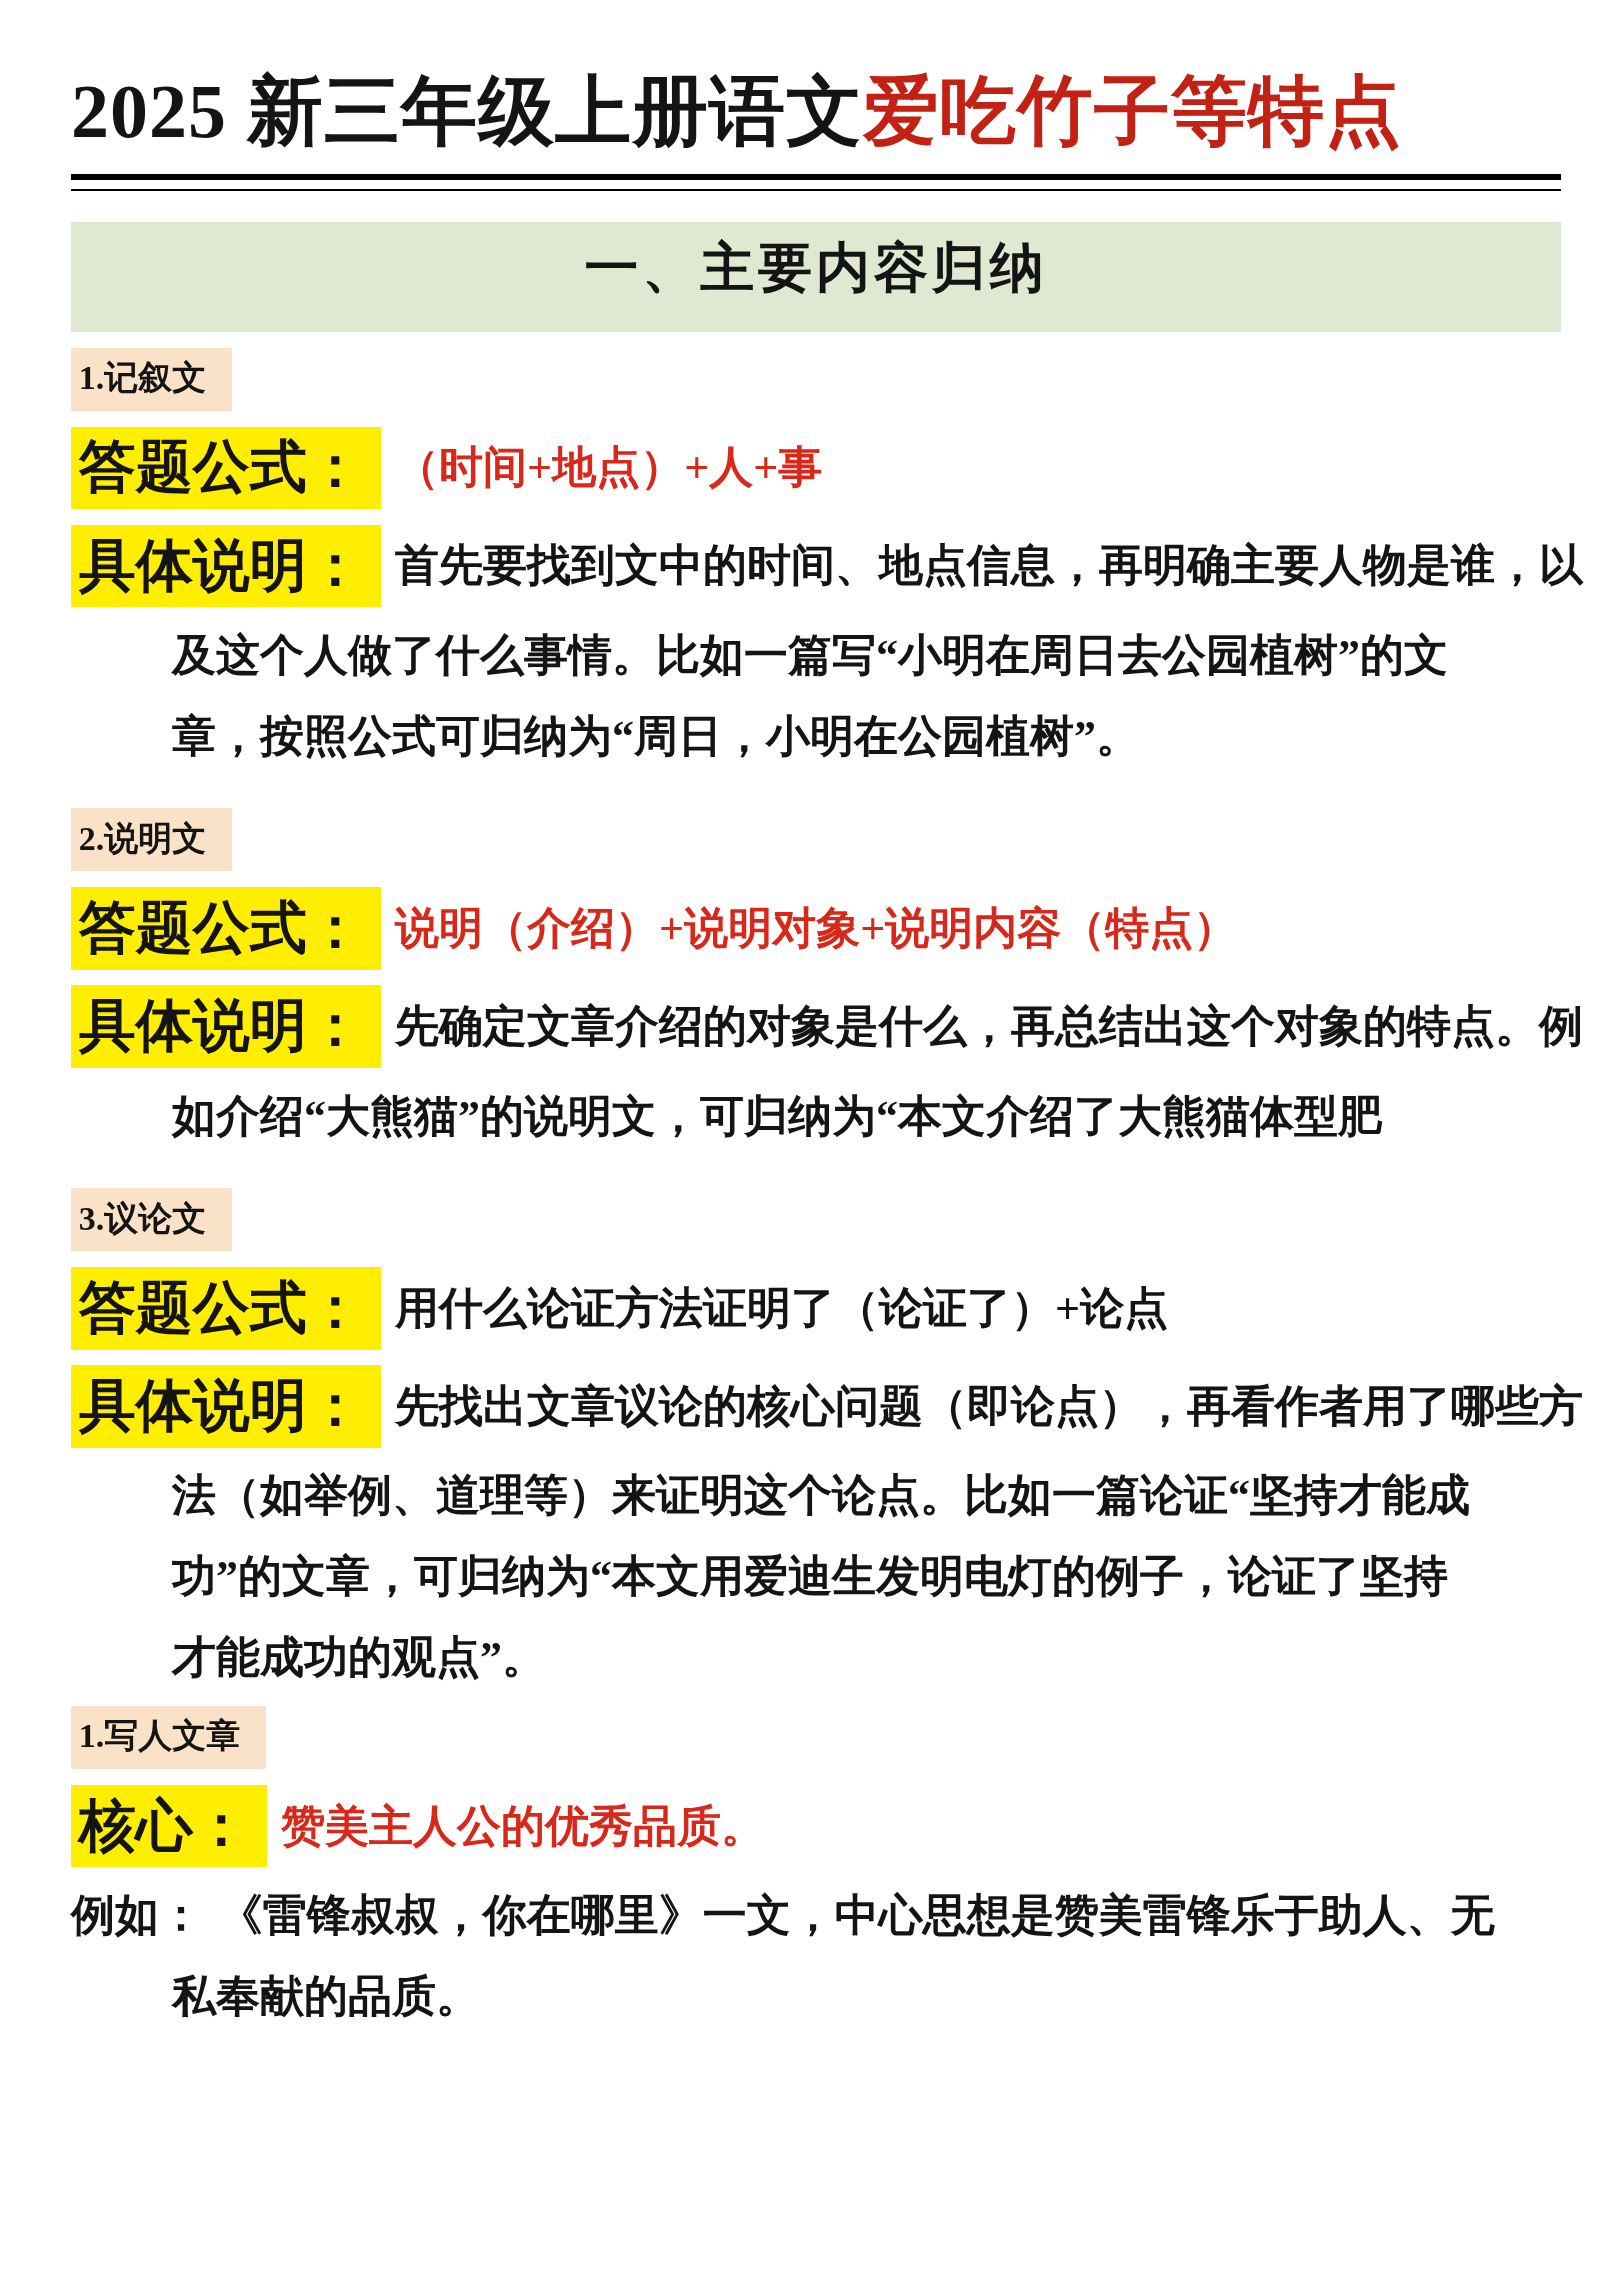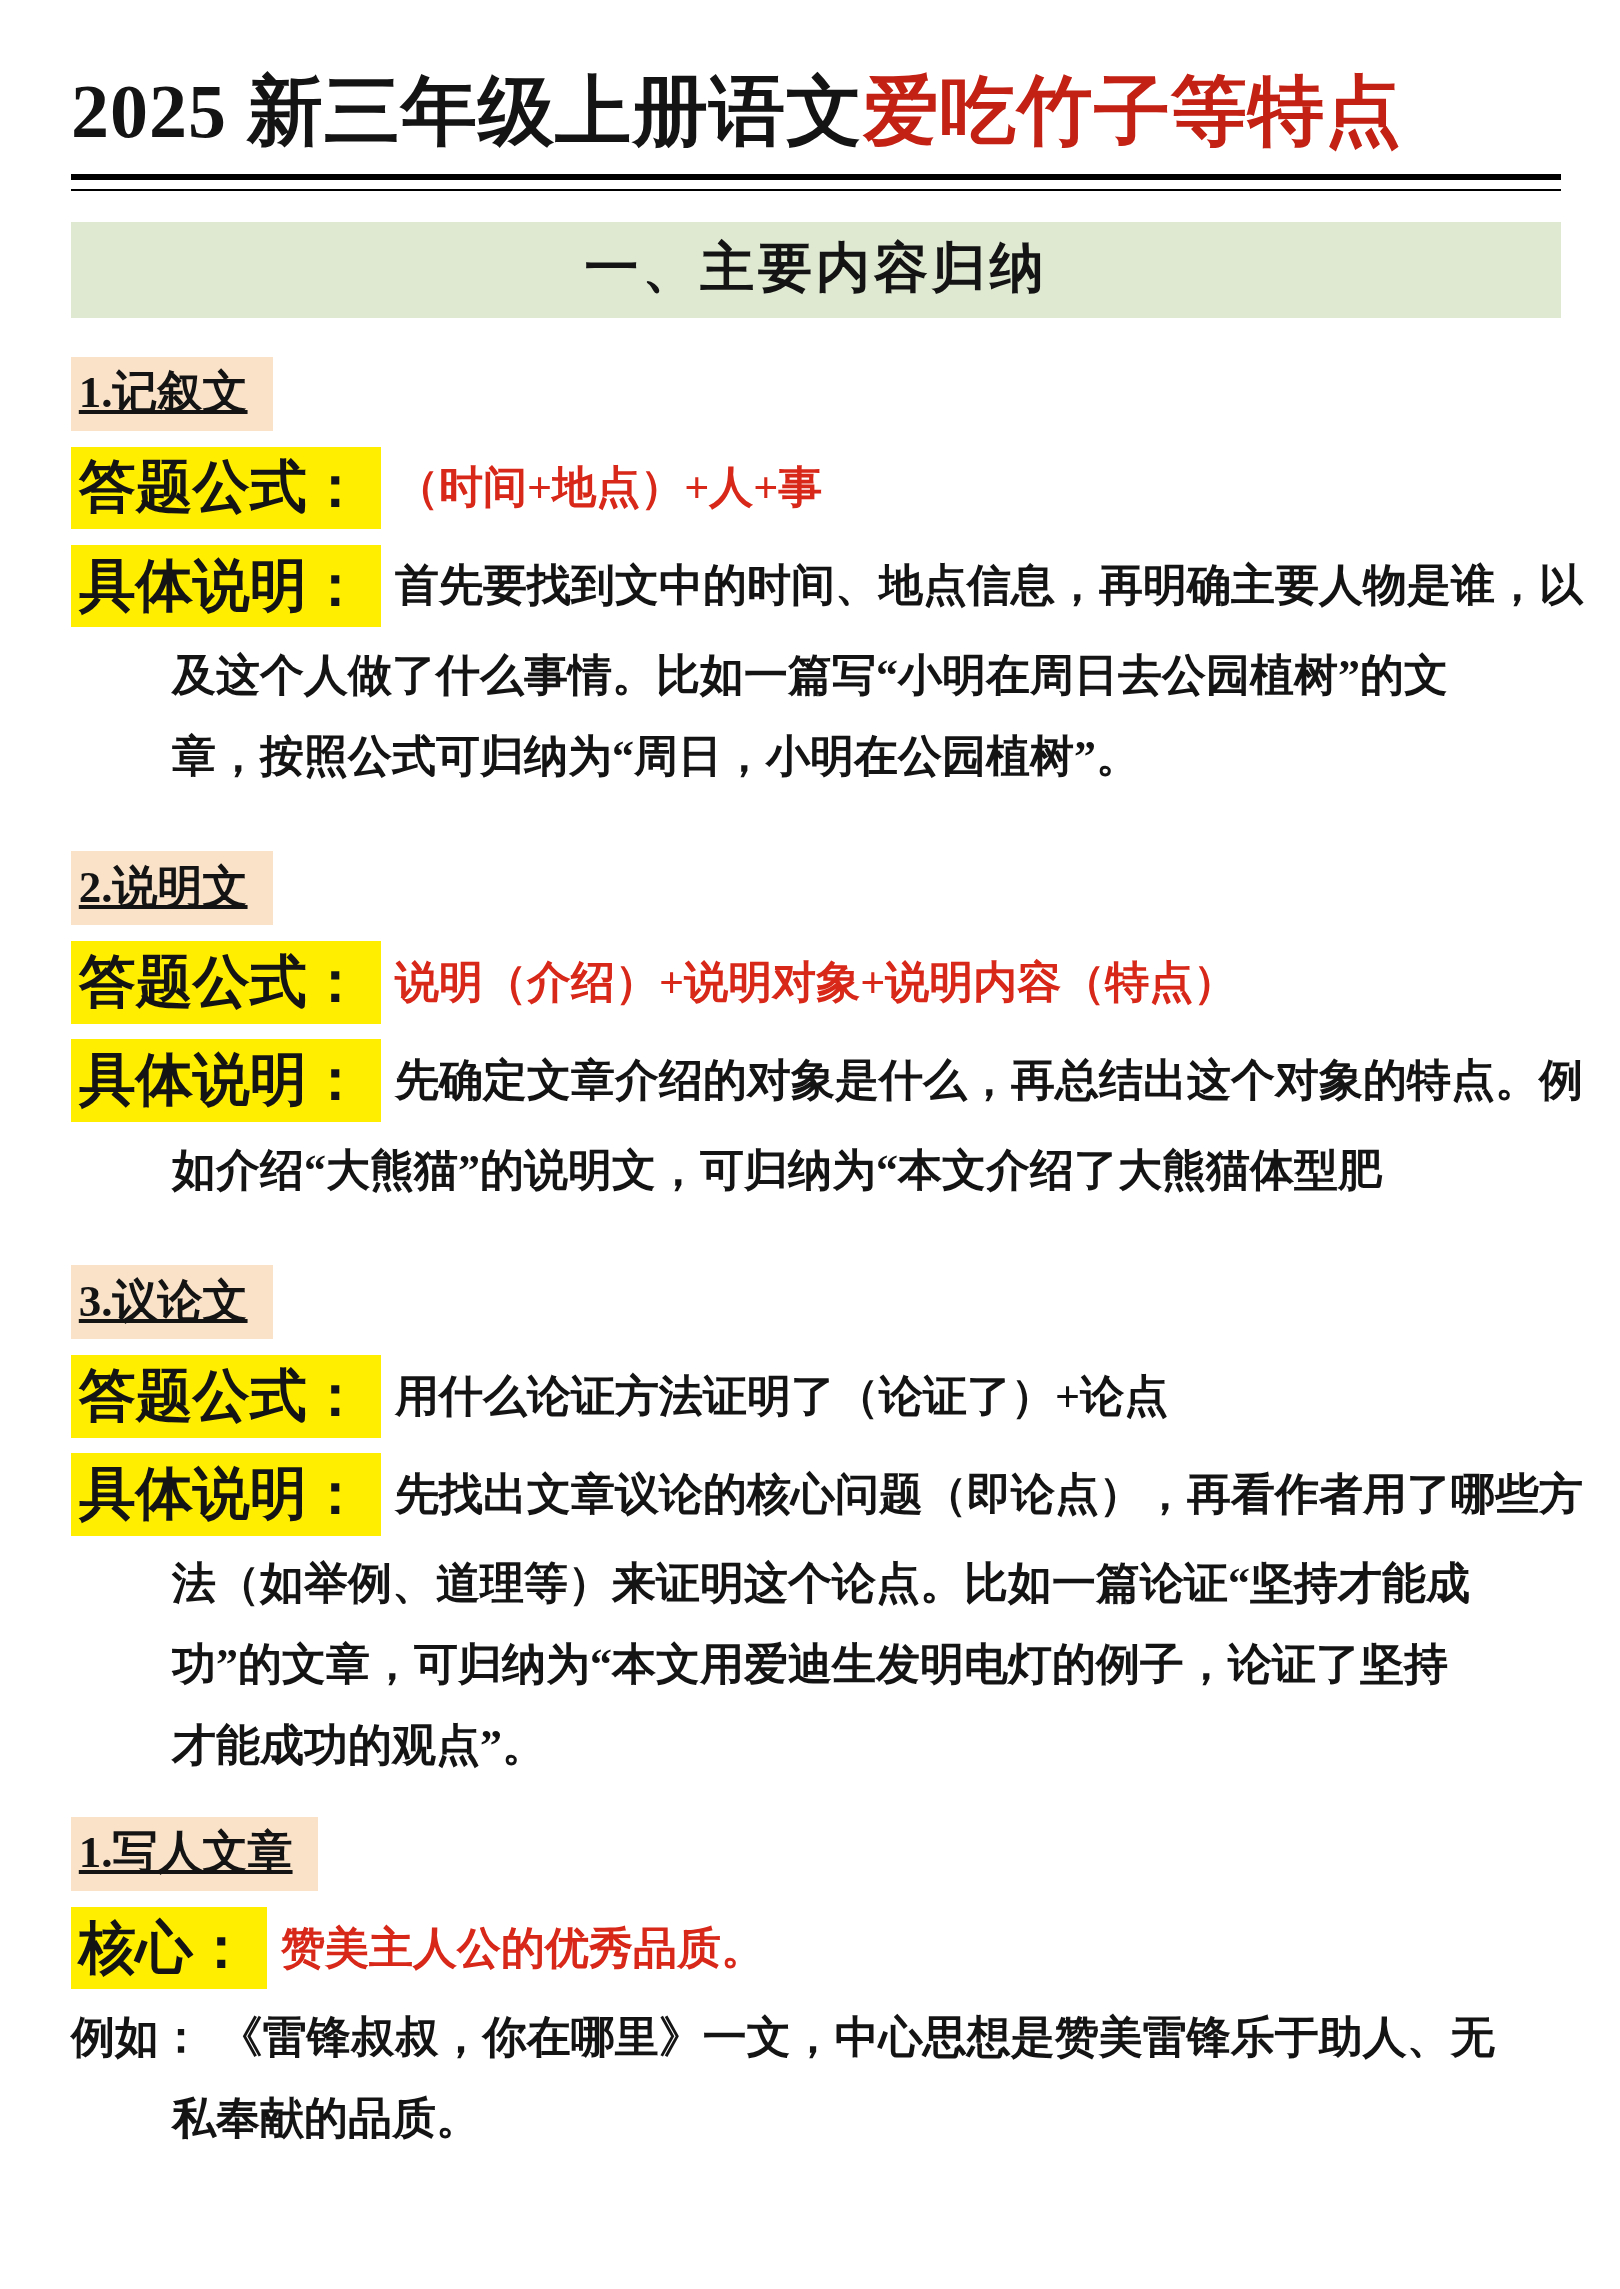--- a/index.html
+++ b/index.html
@@ -10,27 +10,27 @@
     font-weight:bold;
   }
   .inner { padding:69px 59px 0 71px; }
 
   .title { margin:0; font-size:76px; line-height:1.12; white-space:nowrap; letter-spacing:1px; }
   .title .red-part { color:var(--red_title,#c32114); }
 
   .double-rule { margin-top:19.6px; height:8.8px;
     border-top:6.9px solid #000; border-bottom:2.9px solid #000; }
 
-  .banner { margin-top:31px; height:96px; line-height:92px;
+  .banner { margin-top:31px; height:110px; line-height:92px;
     background:var(--green_banner,#dfe9d2); text-align:center;
     font-size:54px; letter-spacing:3.9px; }
 
-  .sub-heading { display:inline-block; margin-top:39px;
-    background:var(--peach,#f9e2c8); font-size:45px; line-height:1.0;
-    padding:13.7px 25.5px 15.7px 7.8px;text-decoration:underline; }
+  .sub-heading { display:inline-block; margin-top:16px;
+    background:var(--peach,#f9e2c8); font-size:34px; line-height:1.0;
+    padding:13.7px 25.5px 15.7px 7.8px; }
 
   .row { display:flex; align-items:center; margin-top:15.7px;
     font-size:44px; white-space:nowrap; }
   .hl-yellow { display:inline-block; background:var(--yellow,#ffee00);
     font-size:57px; line-height:1.0; padding:11.8px 17.6px 13.7px 7.8px; margin-right:13.7px; }
   .line-text { line-height:65px; }
   .cont-line { margin-left:101px; margin-top:15.7px; font-size:44px;
     line-height:65px; white-space:nowrap; }
   .intro-line { margin-top:17.6px; font-size:44px; line-height:65px; white-space:nowrap; }
   .plain-label { margin-right:15.7px; }

